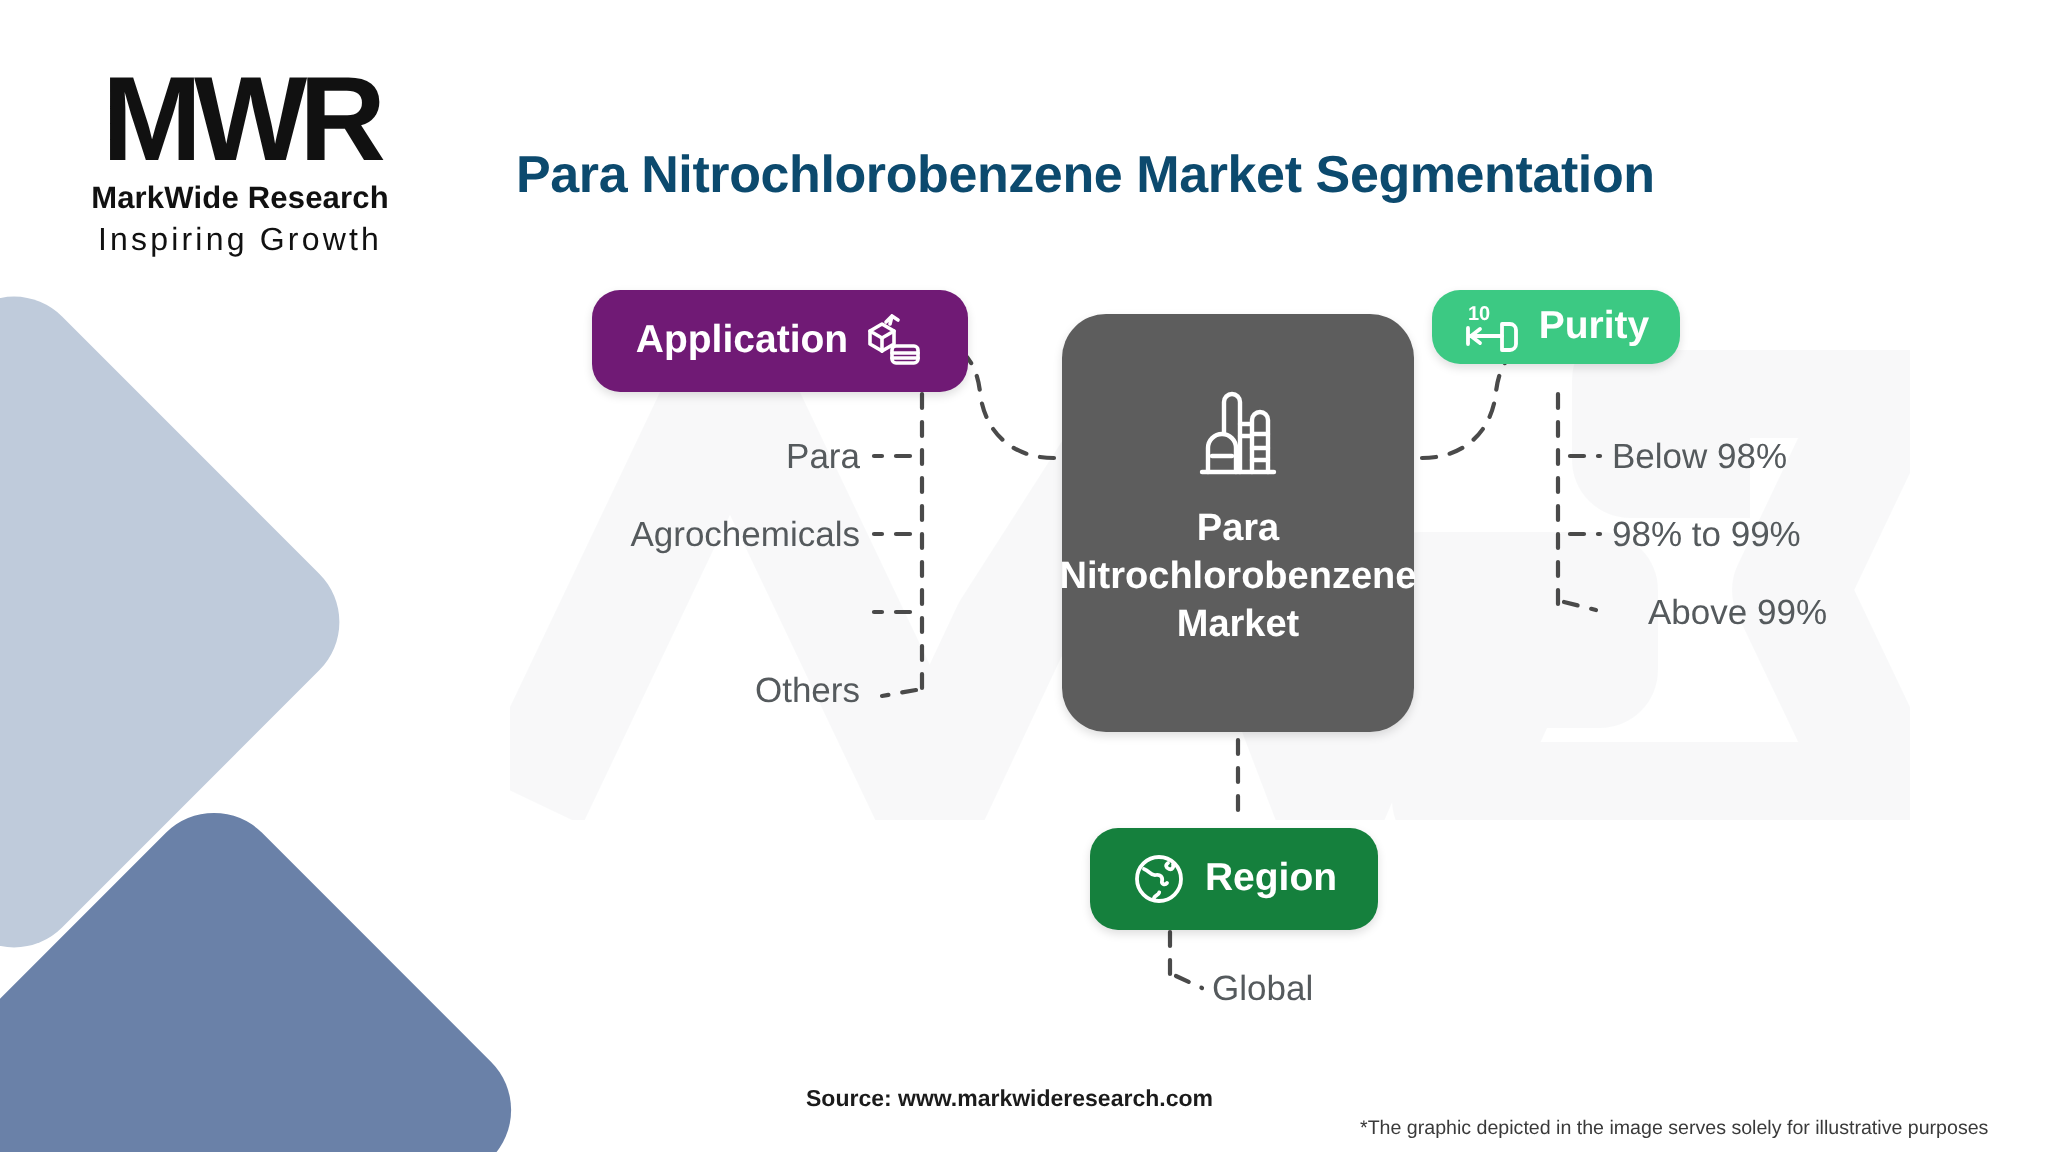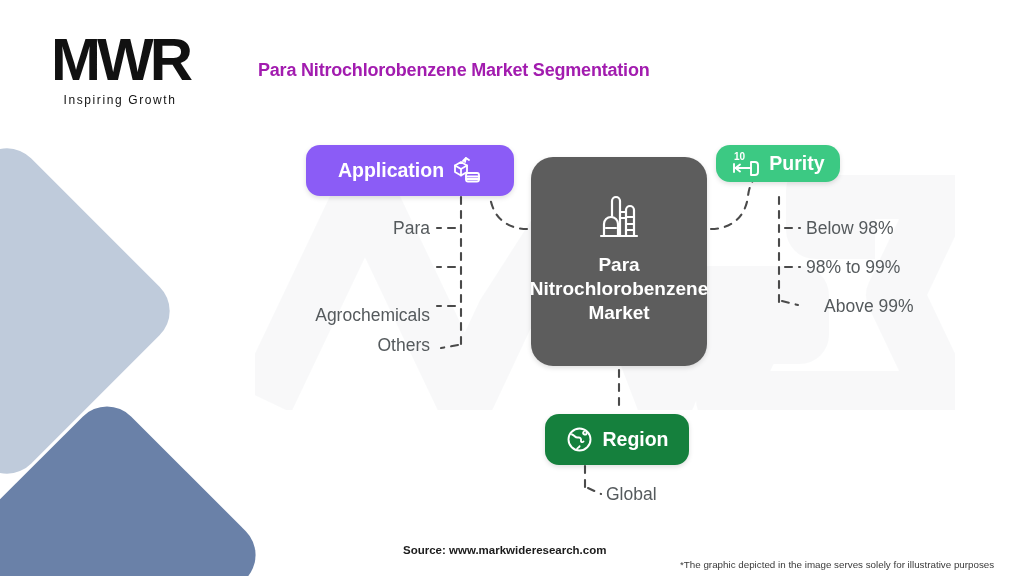--- a/index.html
+++ b/index.html
@@ -38,26 +38,26 @@
   #logo .mark{
     font-size:60px; font-weight:bold; letter-spacing:-4px;
     color:#111; line-height:1; text-align:center;
     font-family:"Liberation Sans", sans-serif;
   }
   #logo .name{
     font-size:15.5px; font-weight:bold; color:#111;
     text-align:center; letter-spacing:.1px; margin-top:1px;
   }
   #logo .tag{
-    font-size:12px; color:#111; text-align:center;
+    font-size:16px; color:#111; text-align:center;
     letter-spacing:1.6px; margin-top:3px;
   }
   #title{
-    position:absolute; left:258px; top:60px;
-    font-size:18px; font-weight:bold; color:#a21caf;
+    position:absolute; left:258px; top:72px;
+    font-size:26px; font-weight:bold; color:#0c4a6e;
     letter-spacing:-.2px;
   }
 
   
   #diagram{ position:absolute; inset:0; }
   #connectors{ position:absolute; inset:0; }
 
   .node{
     position:absolute;
     display:flex; align-items:center; justify-content:center;
@@ -72,21 +72,21 @@
 
   #node-center{
     left:531px; top:157px; width:176px; height:209px;
     background:#5d5d5d; border-radius:22px;
     flex-direction:column; gap:0;
     font-size:19px; line-height:1.28; text-align:center;
     padding:20px 14px 24px;
   }
   #node-center .ico{ margin-bottom:9px; }
 
-  #node-application{ left:306px; top:145px; width:208px; height:51px; background:#8b5cf6; }
+  #node-application{ left:296px; top:145px; width:188px; height:51px; background:#701a75; }
   #node-purity     { left:716px; top:145px; width:124px; height:37px; background:#3cc983; }
   #node-region     { left:545px; top:414px; width:144px; height:51px; background:#15803d; }
 
   
   .leaf{
     position:absolute;
     font-size:17.5px;
     color:#555a5d;
     white-space:nowrap;
   }
@@ -108,20 +108,21 @@
 <div id="decor">
   <div class="deco-sq light"></div>
   <div class="deco-sq dark"></div>
   <svg id="watermark" viewBox="0 0 700 235">
     <path d="M10 225 L110 15 L210 225 L250 140 L330 15 L410 225 L455 120 L545 120 L545 160 L500 160 L470 225 L690 225 L640 120 L690 15 L560 15 L560 55 L620 55" fill="none" stroke="#6f7c8c" stroke-width="58" stroke-linejoin="round"></path>
   </svg>
 </div>
 
 <div id="logo">
   <div class="mark">MWR</div>
+  <div class="name">MarkWide Research</div>
   <div class="tag">Inspiring Growth</div>
 </div>
 
 <h1 id="title">Para Nitrochlorobenzene Market Segmentation</h1>
 
 <div id="diagram">
 
   <svg id="connectors" viewBox="0 0 1024 576">
     <g fill="none" stroke="#4a4a4a" stroke-width="2.1" stroke-dasharray="7 7" stroke-linecap="round">
 
@@ -170,21 +171,21 @@
         <path d="M3 9.5 V16 L9 19.5 V13"></path>
         <path d="M15 9.5 V16 L9 19.5"></path>
         <path d="M11 5 L14 2 M14 2 L17 4 M14 2 L13 6"></path>
         <rect x="14" y="17" width="13" height="8.5" rx="2"></rect>
         <path d="M14 20.5 h13 M14 23 h13"></path>
       </svg>
     </span>
   </div>
 
   <div class="leaf r" style="left:110px; top:218px; width:320px;">Para</div>
-  <div class="leaf r" style="left:110px; top:257px; width:320px;margin-top:48px;">Agrochemicals</div>
+  <div class="leaf r" style="left:110px; top:257px; width:320px;">Agrochemicals</div>
   <div class="leaf r" style="left:110px; top:335px; width:320px;">Others</div>
 
   <div class="node" id="node-purity">
     <span class="ico">
       <svg width="30" height="30" viewBox="0 0 30 30" fill="none" stroke="#fff" stroke-width="1.9" stroke-linejoin="round" stroke-linecap="round">
         <text x="3" y="11" font-family="Liberation Sans, sans-serif" font-size="10" font-weight="bold" fill="#fff" stroke="none">10</text>
         <path d="M3 15 V23"></path>
         <path d="M4 19 H20"></path>
         <path d="M9 15.5 L4.5 19 L9 22.5"></path>
         <path d="M20 13 h4 a3 3 0 0 1 3 3 v7 a3 3 0 0 1 -3 3 h-4 V13 Z"></path>

